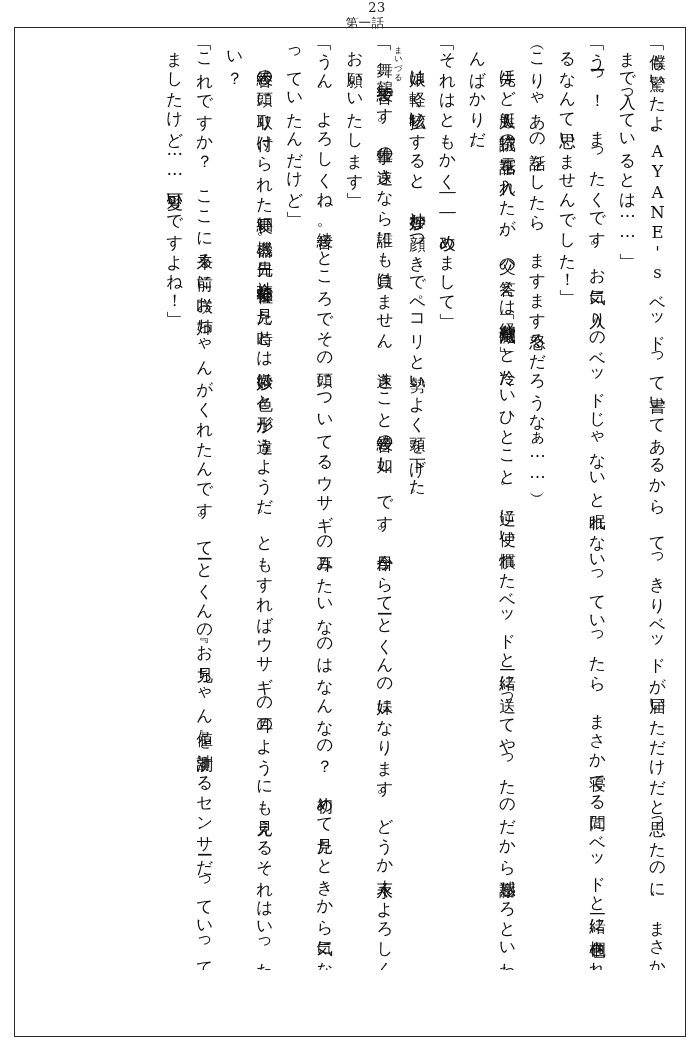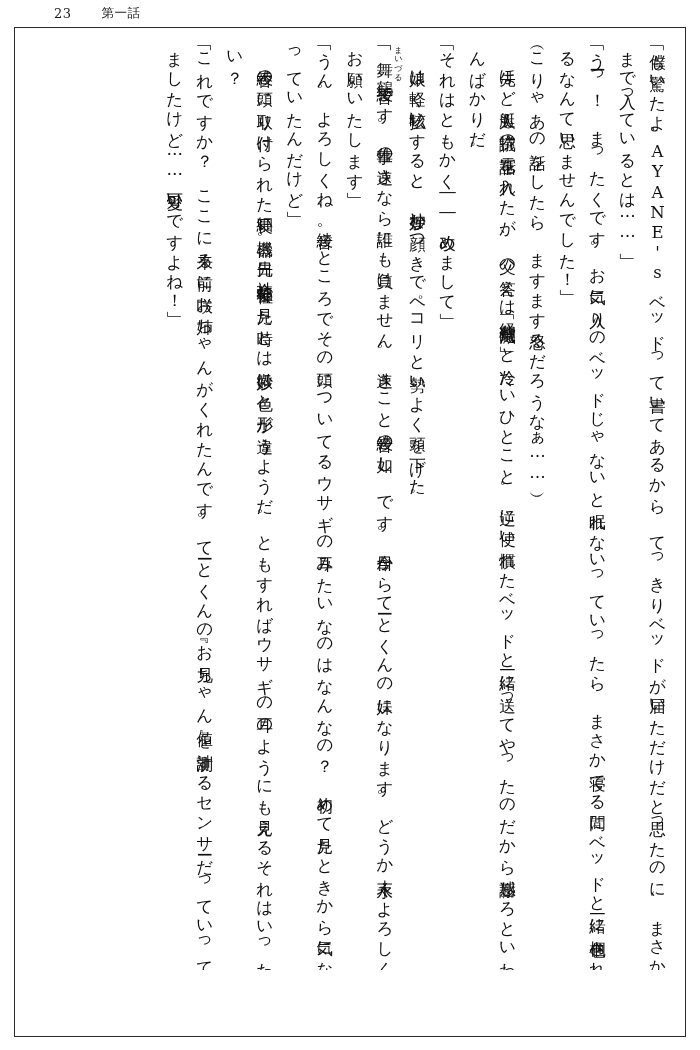--- a/index.html
+++ b/index.html
@@ -26,21 +26,21 @@
   }
 
   
   .header {
     position: absolute;
     top: 0px;
     left: 0px;
     width: 700px;
     height: 26px;
     display: flex;
-    flex-direction: row;
+    flex-direction: column;
     align-items: center;
     justify-content: flex-start;
     font-size: 12.5px;
     color: #1a1a1a;
     letter-spacing: 0.5px;
     white-space: nowrap;
   }
   .header .page-no {
     margin-left: 54px;
     font-size: 13px;

